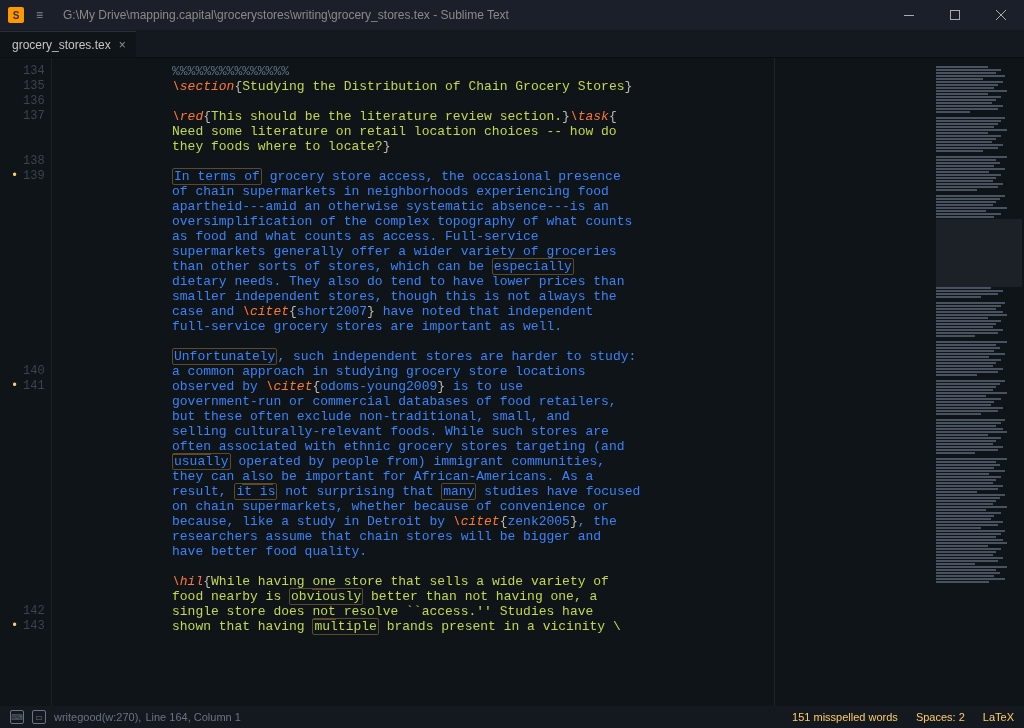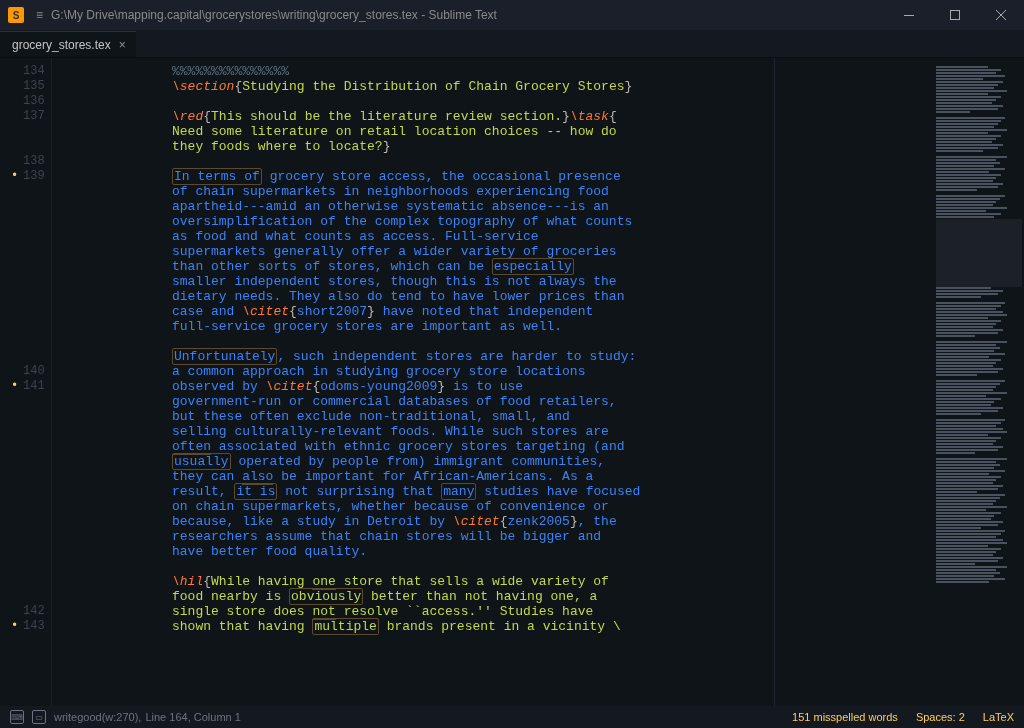--- a/index.html
+++ b/index.html
@@ -26,21 +26,21 @@
 }
 .titlebar-icon {
   width: 16px; height: 16px;
   margin: 0 8px;
   background: #ff9800;
   border-radius: 2px;
   display: flex; align-items: center; justify-content: center;
   color: #333; font-size: 10px; font-weight: bold;
 }
 .titlebar-menu { margin-left: 4px; }
-.titlebar-path { margin-left: 8px; flex: 1; }
+.titlebar-path { margin-left: 20px; flex: 1; }
 .titlebar-controls { display: flex; margin-left: auto; }
 .tb-btn { width: 46px; height: 30px; display: flex; align-items: center; justify-content: center; color: #aaa; }
 .tabbar {
   height: 28px;
   background: #14191f;
   display: flex;
   align-items: flex-end;
   border-bottom: 1px solid #0a0d12;
 }
 .tab {
@@ -219,22 +219,22 @@
     <div class="line"><span class="c-arg">Need some literature on retail location choices -- how do</span></div>
     <div class="line"><span class="c-arg">they foods where to locate?</span><span class="c-brace">}</span></div>
     <div class="line"></div>
     <div class="line"><span class="c-text hl">In terms of</span><span class="c-text"> grocery store access, the occasional presence</span></div>
     <div class="line"><span class="c-text">of chain supermarkets in neighborhoods experiencing food</span></div>
     <div class="line"><span class="c-text">apartheid---amid an otherwise systematic absence---is an</span></div>
     <div class="line"><span class="c-text">oversimplification of the complex topography of what counts</span></div>
     <div class="line"><span class="c-text">as food and what counts as access. Full-service</span></div>
     <div class="line"><span class="c-text">supermarkets generally offer a wider variety of groceries</span></div>
     <div class="line"><span class="c-text">than other sorts of stores, which can be </span><span class="c-text hl">especially</span></div>
+    <div class="line"><span class="c-text">dietary needs. They also do tend to have lower prices than</span></div>
     <div class="line"><span class="c-text">smaller independent stores, though this is not always the</span></div>
-    <div class="line"><span class="c-text">dietary needs. They also do tend to have lower prices than</span></div>
     <div class="line"><span class="c-text">case and </span><span class="c-cmd">\citet</span><span class="c-brace">{</span><span class="c-key">short2007</span><span class="c-brace">}</span><span class="c-text"> have noted that independent</span></div>
     <div class="line"><span class="c-text">full-service grocery stores are important as well.</span></div>
     <div class="line"></div>
     <div class="line"><span class="c-text hl">Unfortunately</span><span class="c-text">, such independent stores are harder to study:</span></div>
     <div class="line"><span class="c-text">a common approach in studying grocery store locations</span></div>
     <div class="line"><span class="c-text">observed by </span><span class="c-cmd">\citet</span><span class="c-brace">{</span><span class="c-key">odoms-young2009</span><span class="c-brace">}</span><span class="c-text"> is to use</span></div>
     <div class="line"><span class="c-text">government-run or commercial databases of food retailers,</span></div>
     <div class="line"><span class="c-text">but these often exclude non-traditional, small, and</span></div>
     <div class="line"><span class="c-text">selling culturally-relevant foods. While such stores are</span></div>
     <div class="line"><span class="c-text ul">often</span><span class="c-text"> associated with ethnic grocery stores targeting (and</span></div>

